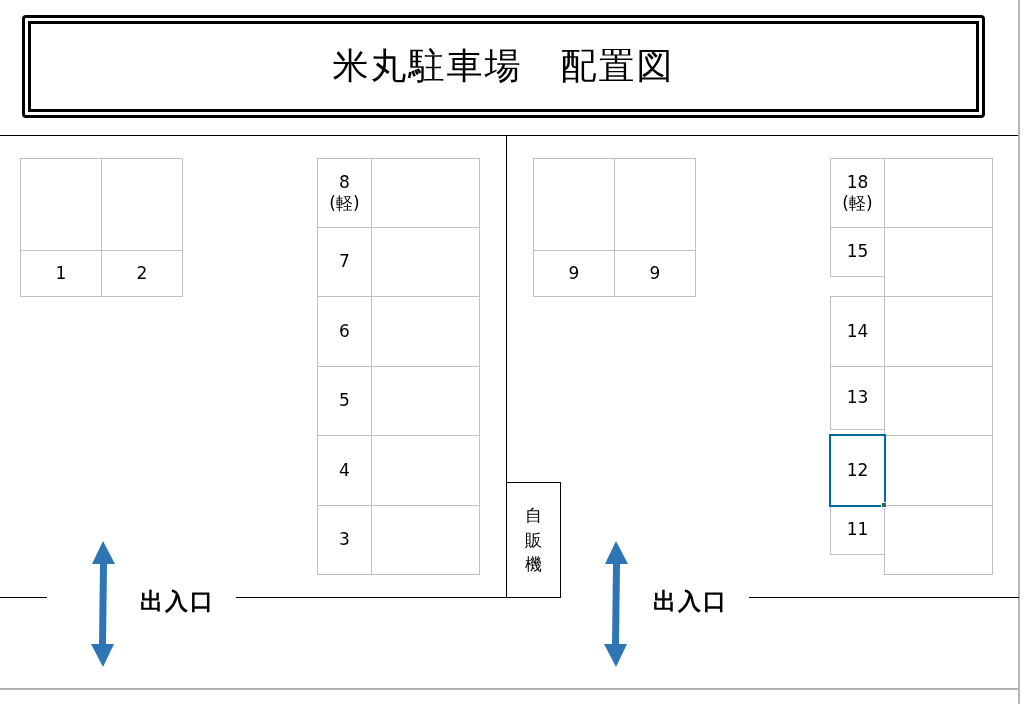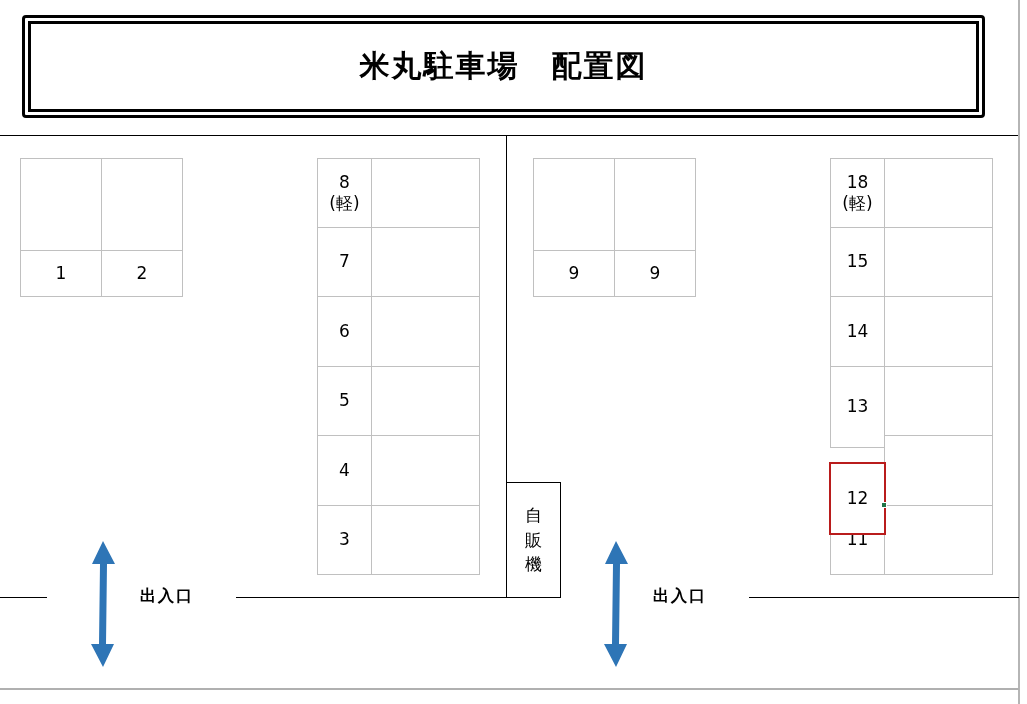--- a/index.html
+++ b/index.html
@@ -3,32 +3,32 @@
 <meta charset="utf-8">
 <style>
   html, body { margin: 0; padding: 0; background: #ffffff; }
   body { width: 1027px; height: 704px; position: relative; overflow: hidden;
          font-family: "DejaVu Sans", "Liberation Sans", sans-serif; color: #000; }
   .abs { position: absolute; box-sizing: border-box; }
   .title-outer { left: 22px; top: 15px; width: 963px; height: 103px;
                  border: 3px solid #000; border-radius: 4px; }
   .title-inner { left: 28px; top: 21px; width: 951px; height: 91px;
                  border: 3px solid #000; display: flex; align-items: center; justify-content: center; }
-  .title-text { font-size: 30px; font-weight: bold; letter-spacing: 2px; white-space: pre; }
+  .title-text { font-size: 36px; font-weight: normal; letter-spacing: 2px; white-space: pre; }
   .line-h { height: 1px; background: #000; }
   .line-v { width: 1px; background: #000; }
   .grey-v { width: 2px; background: #b5b5b5; }
   .grey-h { height: 2px; background: #b0b0b0; }
   .cell { border: 1px solid #c0c0c0; display: flex; align-items: center; justify-content: center;
           font-size: 17px; text-align: center; line-height: 1.25; background: #fff; }
-  .cell.sel { border: 2px solid #b91c1c; z-index: 3; margin-top: 28px; }
+  .cell.sel { border: 2px solid #0369a1; z-index: 3; }
   .sel-handle { width: 6px; height: 6px; background: #217346; z-index: 4; border: 1px solid #fff; }
   .vend { border: 1px solid #000; background: #fff; display: flex; flex-direction: column;
           align-items: center; justify-content: center; font-size: 17px; line-height: 1.45; }
-  .entry-label { font-size: 16px; font-weight: bold; letter-spacing: 2px; }
+  .entry-label { font-size: 23px; font-weight: bold; letter-spacing: 2px; }
   .arrow svg { display: block; }
 </style>
 </head>
 <body>
 
 <div class="abs title-outer"></div>
 <div class="abs title-inner">
   <span class="title-text">米丸駐車場　配置図</span>
 </div>
 
@@ -61,30 +61,30 @@
 <div class="abs cell" style="left:371px;top:505px;width:109px;height:70px;"></div>
 
 <div class="abs cell" style="left:533px;top:158px;width:82px;height:93px;"></div>
 <div class="abs cell" style="left:614px;top:158px;width:82px;height:93px;"></div>
 <div class="abs cell" style="left:533px;top:250px;width:82px;height:47px;">9</div>
 <div class="abs cell" style="left:614px;top:250px;width:82px;height:47px;">9</div>
 
 <div class="abs cell" style="left:830px;top:158px;width:55px;height:70px;white-space:pre;">18
 (軽)</div>
 <div class="abs cell" style="left:884px;top:158px;width:109px;height:70px;"></div>
-<div class="abs cell" style="left:830px;top:227px;width:55px;height:70px;">15</div>
+<div class="abs cell" style="left:830px;top:227px;width:55px;height:50px;">15</div>
 <div class="abs cell" style="left:884px;top:227px;width:109px;height:70px;"></div>
 <div class="abs cell" style="left:830px;top:296px;width:55px;height:71px;">14</div>
 <div class="abs cell" style="left:884px;top:296px;width:109px;height:71px;"></div>
-<div class="abs cell" style="left:830px;top:366px;width:55px;height:82px;">13</div>
+<div class="abs cell" style="left:830px;top:366px;width:55px;height:64px;">13</div>
 <div class="abs cell" style="left:884px;top:366px;width:109px;height:70px;"></div>
 <div class="abs cell sel" style="left:829px;top:434px;width:57px;height:73px;">12</div>
 <div class="abs sel-handle" style="left:881px;top:502px;"></div>
 <div class="abs cell" style="left:884px;top:435px;width:109px;height:71px;"></div>
-<div class="abs cell" style="left:830px;top:505px;width:55px;height:70px;">11</div>
+<div class="abs cell" style="left:830px;top:505px;width:55px;height:50px;">11</div>
 <div class="abs cell" style="left:884px;top:505px;width:109px;height:70px;"></div>
 
 <div class="abs vend" style="left:506px;top:482px;width:55px;height:116px;">
   <span>自</span>
   <span>販</span>
   <span>機</span>
 </div>
 
 <div class="abs arrow" style="left:90px;top:541px;width:26px;height:126px;">
   <svg width="26" height="126" viewBox="0 0 26 126">

